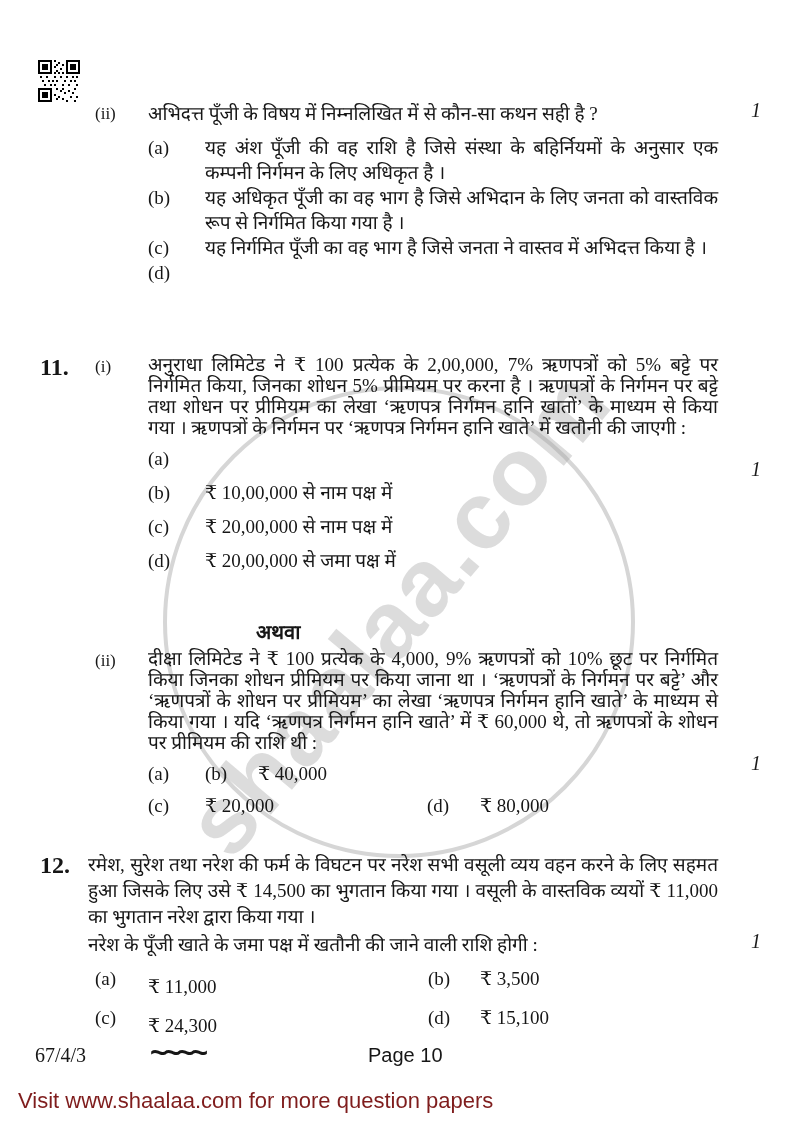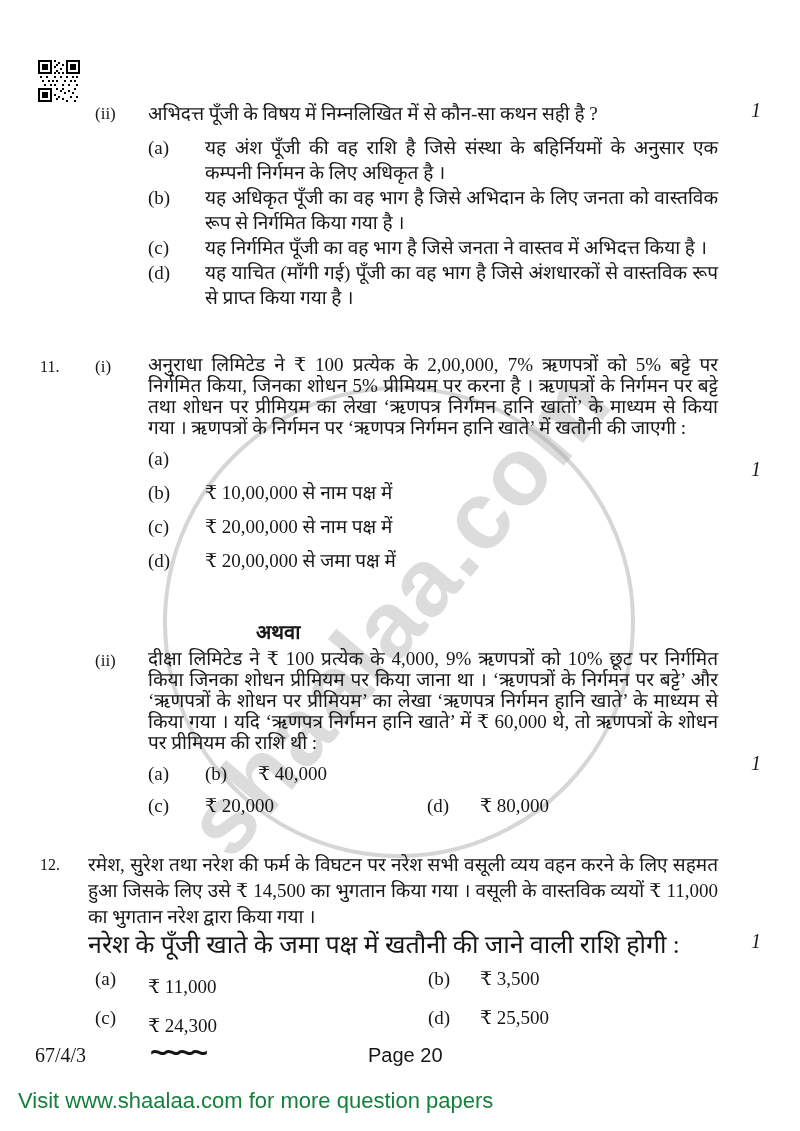--- a/index.html
+++ b/index.html
@@ -3,21 +3,21 @@
 <meta charset="utf-8">
 <style>
   html,body{margin:0;padding:0;}
   body{
     width:800px;height:1131px;position:relative;overflow:hidden;
     background:#ffffff;color:#161616;
     font-family:"Liberation Serif","DejaVu Serif",serif;
   }
   .abs{position:absolute;}
   .row{display:flex;align-items:flex-start;}
-  .qnum{font-weight:normal;font-size:16px;line-height:26px;}
+  .qnum{font-weight:bold;font-size:24px;line-height:26px;}
   .sublabel{font-size:17px;line-height:26px;}
   .optlabel{font-size:19px;line-height:25px;}
   .qtext{font-size:19px;line-height:21px;text-align:justify;}
   .opttext{font-size:19px;line-height:25px;}
   .mark{
     position:absolute;left:744px;width:24px;text-align:center;
     font-style:italic;font-size:20px;color:#1b1b1b;
   }
   
   .wm-circle{
@@ -50,33 +50,33 @@
   .block11ii .sublabel{flex:0 0 53px;}
   .block11ii .qtext{width:570px;}
   .grid2{margin-left:53px;margin-top:8px;}
   .grid2 .row{margin-bottom:7px;}
   .grid2 .l1{flex:0 0 57px;}
   .grid2 .t1{flex:0 0 222px;}
   .grid2 .l2{flex:0 0 53px;}
   .block12{left:40px;top:852px;width:690px;}
   .block12 .qnum{flex:0 0 48px;}
   .block12 .qtext{width:630px;line-height:26px;}
-  .block12 .qline{margin-left:48px;margin-top:2px;width:630px;font-size:25px;line-height:26px;}
+  .block12 .qline{margin-left:48px;margin-top:2px;width:630px;font-size:19px;line-height:26px;}
   .grid12{margin-left:55px;margin-top:8px;}
   .grid12 .row{margin-bottom:6px;}
   .grid12 .l1{flex:0 0 53px;}
   .grid12 .t1{flex:0 0 280px;margin-top:8px;}
   .grid12 .l2{flex:0 0 52px;}
   
   .footer-code{left:35px;top:1044px;font-family:Liberation Serif, serif;font-size:20px;}
   .footer-squiggle{left:150px;top:1036px;font-family:"Liberation Sans",sans-serif;
     font-weight:900;font-size:30px;letter-spacing:-4px;}
   .footer-page{left:368px;top:1044px;font-family:"Liberation Sans",sans-serif;font-size:20px;}
   .promo{left:18px;top:1088px;font-family:"Liberation Sans","DejaVu Sans",sans-serif;
-    font-size:22px;color:#15803d;}
+    font-size:22px;color:#7f1d1d;}
   .qr{left:38px;top:60px;}
 </style>
 </head>
 <body>
 
 <div class="abs wm-circle"></div>
 <div class="abs wm-text">shaalaa.com</div>
 
 <div class="content">
 
@@ -114,21 +114,20 @@
     <div class="row opt">
       <span class="optlabel">(b)</span>
       <div class="opttext">यह अधिकृत पूँजी का वह भाग है जिसे अभिदान के लिए जनता को वास्तविक रूप से निर्गमित किया गया है ।</div>
     </div>
     <div class="row opt">
       <span class="optlabel">(c)</span>
       <div class="opttext">यह निर्गमित पूँजी का वह भाग है जिसे जनता ने वास्तव में अभिदत्त किया है ।</div>
     </div>
     <div class="row opt">
       <span class="optlabel">(d)</span>
-      <div class="opttext">यह याचित (माँगी गई) पूँजी का वह भाग है जिसे अंशधारकों से वास्तविक रूप से प्राप्त किया गया है ।</div>
     </div>
   </div>
 
   <div class="abs block11">
     <div class="row">
       <span class="qnum">11.</span>
       <span class="sublabel">(i)</span>
       <div class="qtext">अनुराधा लिमिटेड ने ₹ 100 प्रत्येक के 2,00,000, 7% ऋणपत्रों को 5% बट्टे पर निर्गमित किया, जिनका शोधन 5% प्रीमियम पर करना है । ऋणपत्रों के निर्गमन पर बट्टे तथा शोधन पर प्रीमियम का लेखा ‘ऋणपत्र निर्गमन हानि खातों’ के माध्यम से किया गया । ऋणपत्रों के निर्गमन पर ‘ऋणपत्र निर्गमन हानि खाते’ में खतौनी की जाएगी :</div>
     </div>
     <div class="optlist">
@@ -182,29 +181,29 @@
       <div class="row">
         <span class="optlabel l1">(a)</span>
         <div class="opttext t1">₹ 11,000</div>
         <span class="optlabel l2">(b)</span>
         <div class="opttext">₹ 3,500</div>
       </div>
       <div class="row">
         <span class="optlabel l1">(c)</span>
         <div class="opttext t1">₹ 24,300</div>
         <span class="optlabel l2">(d)</span>
-        <div class="opttext">₹ 25,500</div>
+        <div class="opttext">₹ 15,100</div>
       </div>
     </div>
   </div>
 
   <span class="mark" style="top:99px">1</span>
   <span class="mark" style="top:458px">1</span>
   <span class="mark" style="top:752px">1</span>
   <span class="mark" style="top:930px">1</span>
 
   <span class="abs footer-code">67/4/3</span>
   <span class="abs footer-squiggle">~~~~</span>
-  <span class="abs footer-page">Page 20</span>
+  <span class="abs footer-page">Page 10</span>
 
   <div class="abs promo">Visit www.shaalaa.com for more question papers</div>
 
 </div>
 
 </body></html>

